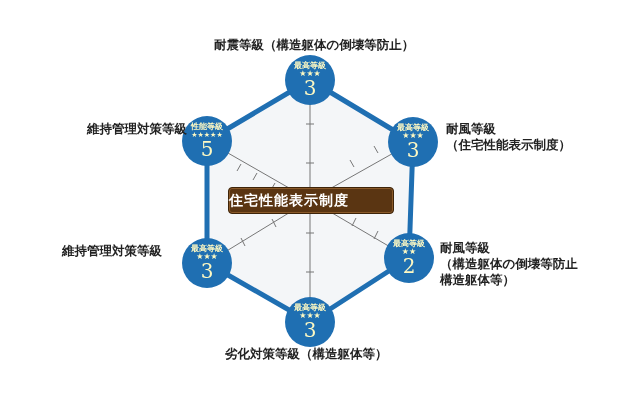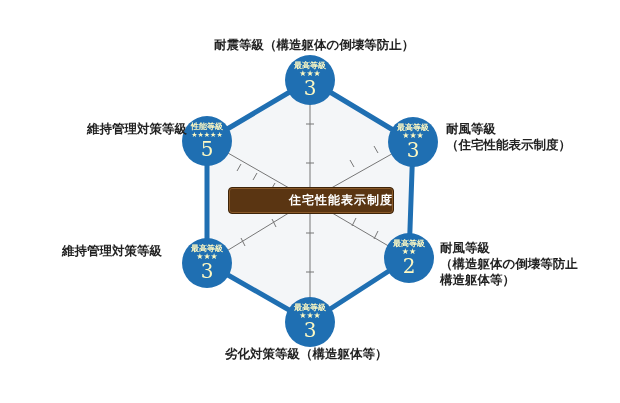--- a/index.html
+++ b/index.html
@@ -6,22 +6,22 @@
     body { width: 620px; height: 403px; position: relative; overflow: hidden;
            font-family: "DejaVu Sans", sans-serif; color: #1a1a1a; }
     #diagram { position: absolute; left: 0; top: 0; width: 620px; height: 403px; }
     .label { position: absolute; font-weight: bold; font-size: 12.5px; line-height: 16px; white-space: nowrap; color: #222; }
     .label .line { display: block; }
     .label.right { text-align: left; }
     .note { font-size: 7.5px; line-height: 10px; font-weight: bold; color: #333; margin-top: 4px; }
     .note .line { display: block; }
     .center-box { position: absolute; left: 228px; top: 187px; width: 164px; height: 25px;
                   background: #5a3512; border-radius: 4px; border: 1px solid #3e2409;
-                  color: #fff; font-weight: bold; font-size: 12px; line-height: 25px;
-                  text-align: right; letter-spacing: 1px; box-shadow: 0 0 0 1px #8a5a2a inset; }
+                  color: #fff; font-weight: bold; font-size: 14px; line-height: 25px;
+                  text-align: left; letter-spacing: 1px; box-shadow: 0 0 0 1px #8a5a2a inset; }
     .badge { position: absolute; width: 50px; height: 50px; margin-left: -25px; margin-top: -25px;
              border-radius: 50%; background: #1f6fb2; color: #fef9c3; text-align: center;
              font-family: "DejaVu Serif", serif; }
     .badge .b-title { display: block; font-size: 8px; line-height: 9px; margin-top: 6px; font-weight: bold; }
     .badge .b-stars { display: block; font-size: 8px; line-height: 8px; letter-spacing: 0px; }
     .badge .b-grade { display: block; font-size: 20px; line-height: 20px; font-family: "DejaVu Serif", serif; }
   </style>
 </head>
 <body>
 

